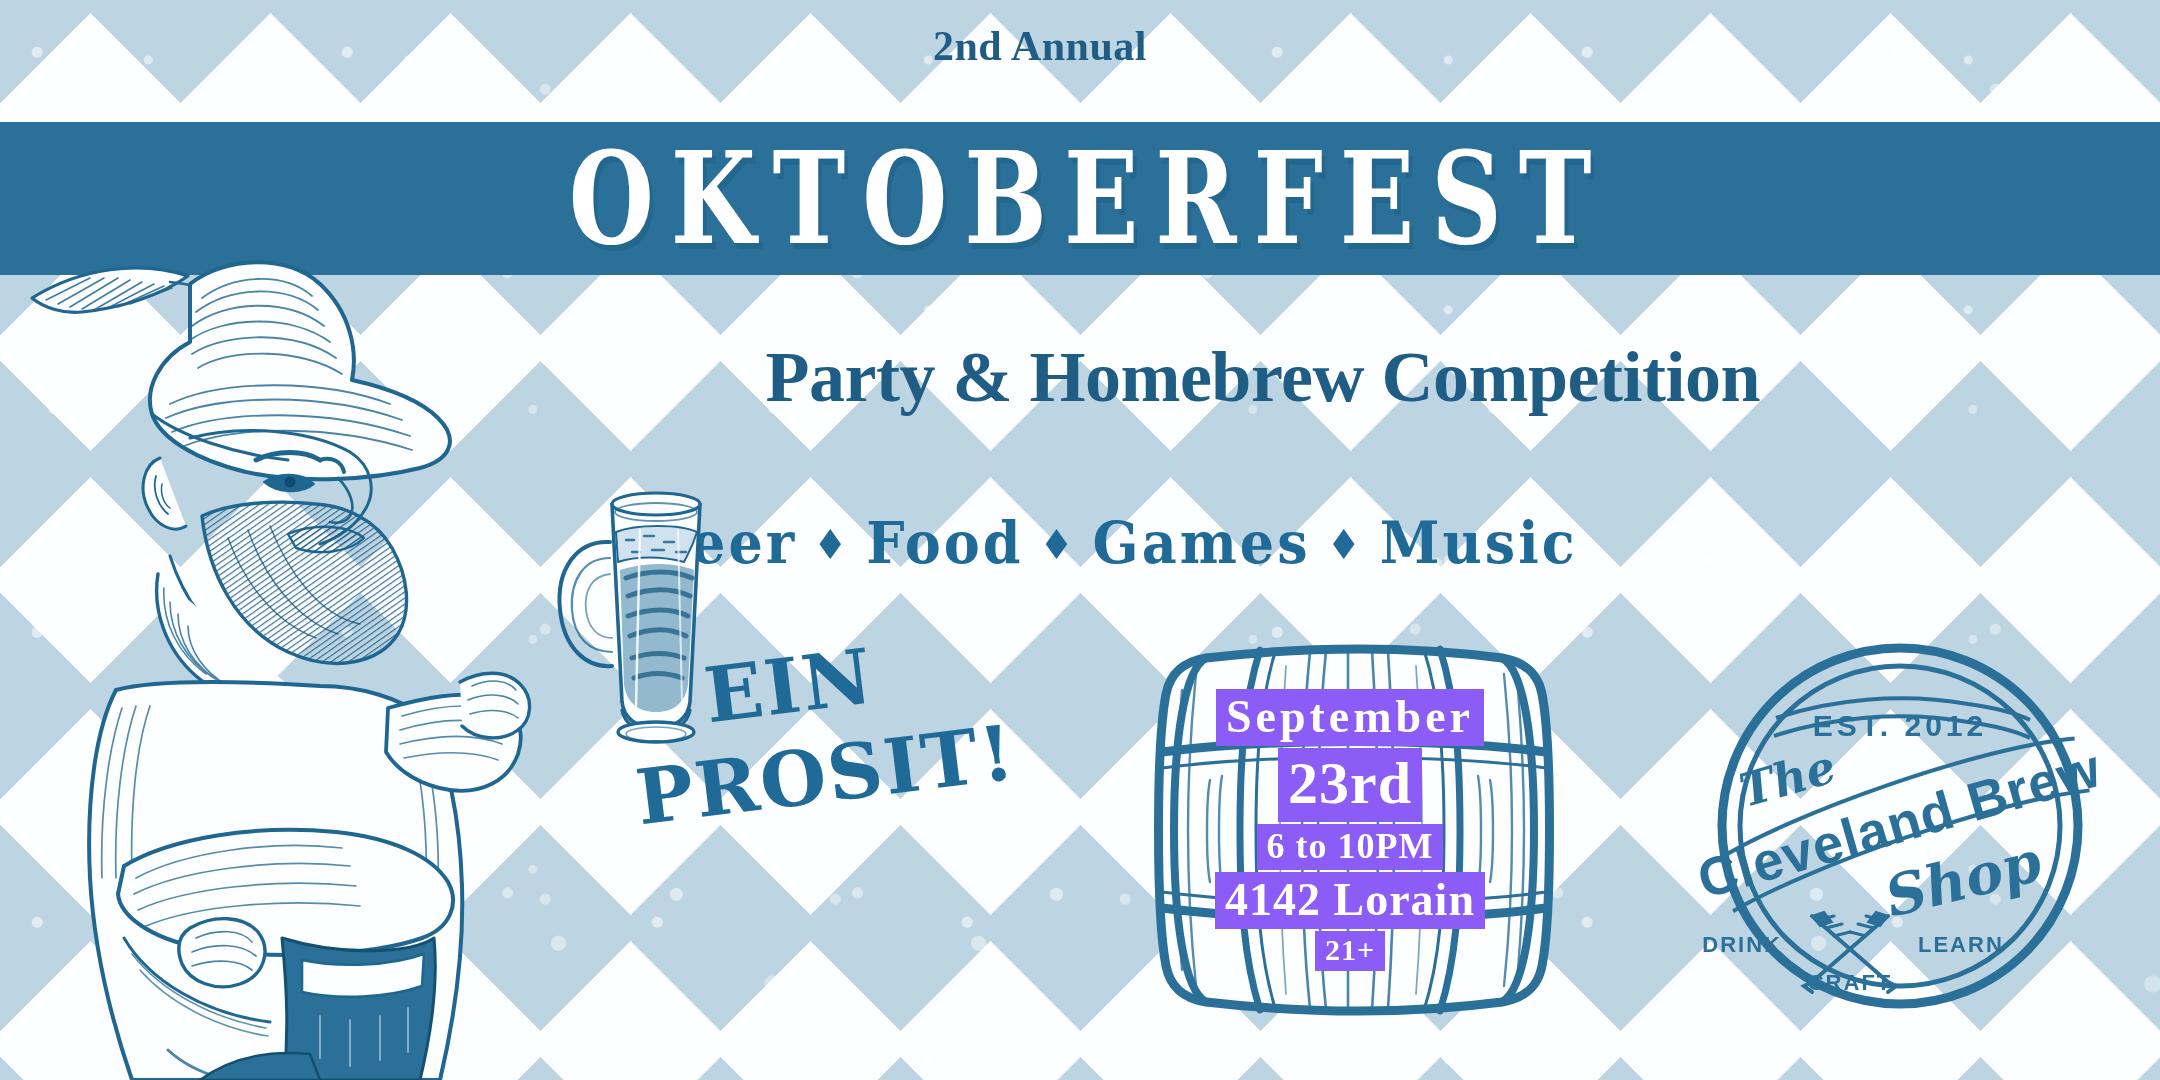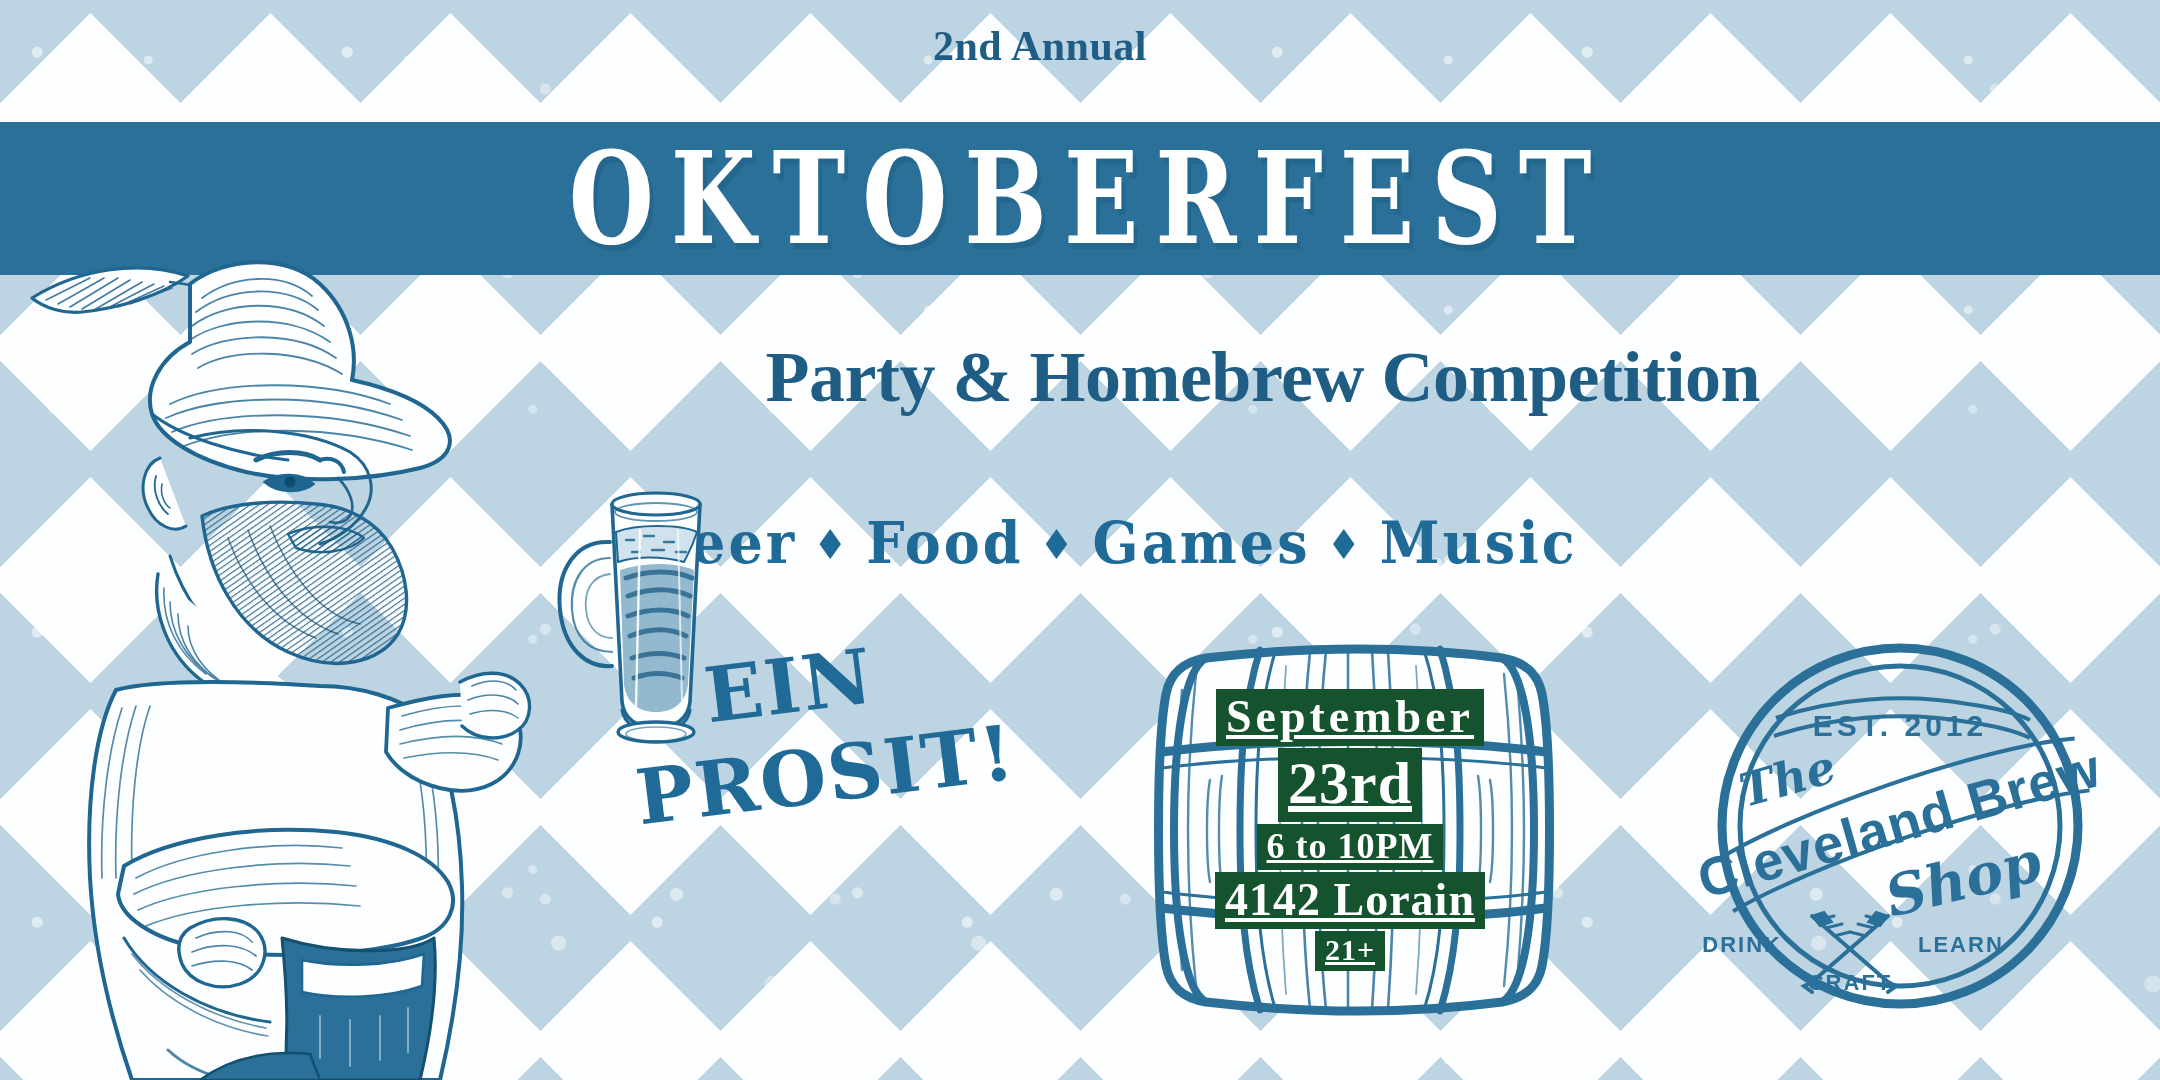--- a/index.html
+++ b/index.html
@@ -119,28 +119,27 @@
 
   
   .barrel { position:absolute; left:1110px; top:630px; width:480px; height:400px; }
   .barrel-info {
     position:absolute; left:1110px; top:630px; width:480px; height:400px;
     display:flex; flex-direction:column; align-items:center; justify-content:center;
     gap:2px;
   }
   .barrel-info span {
     display:inline-block;
-    background:#14532d;
+    background:#8b5cf6;
     color:#ffffff;
     font-family:"Liberation Serif", serif;
     font-weight:bold;
     padding:2px 10px 4px;
     line-height:1.12;
     white-space:nowrap;
-    text-decoration:underline;
   }
   .bi-1 { font-size:46px; letter-spacing:4px; }
   .bi-2 { font-size:60px; letter-spacing:1px; }
   .bi-3 { font-size:36px; letter-spacing:1px; }
   .bi-4 { font-size:46px; letter-spacing:1px;text-align:center; }
   .bi-5 { font-size:30px; letter-spacing:1px; }
 
   
   .logo { position:absolute; left:1700px; top:630px; width:400px; height:390px; }
 

